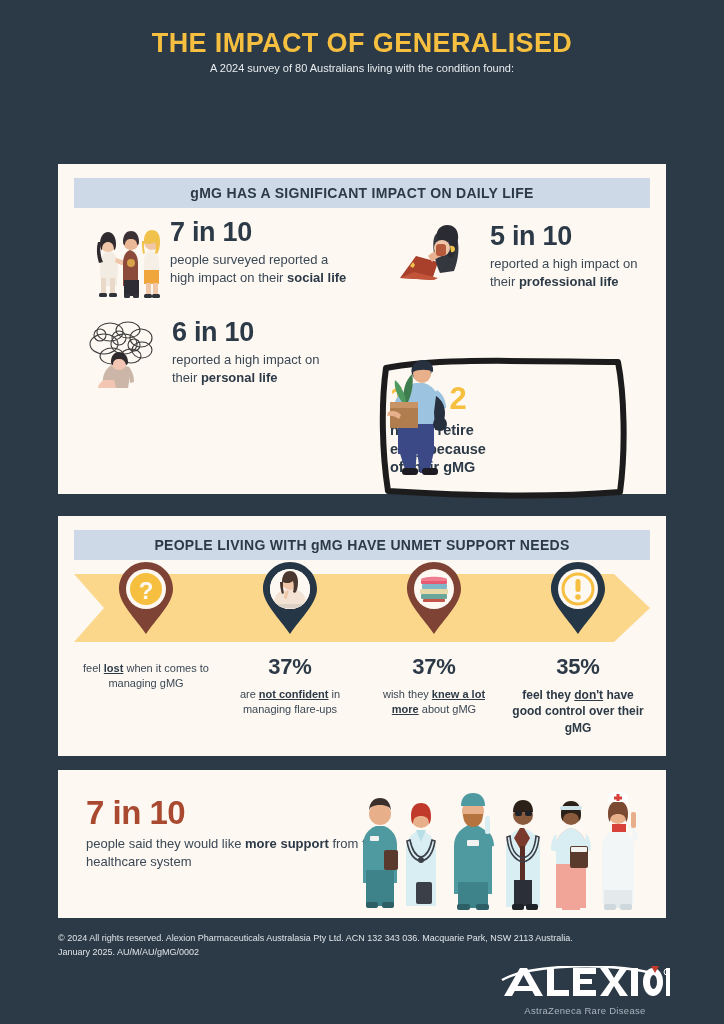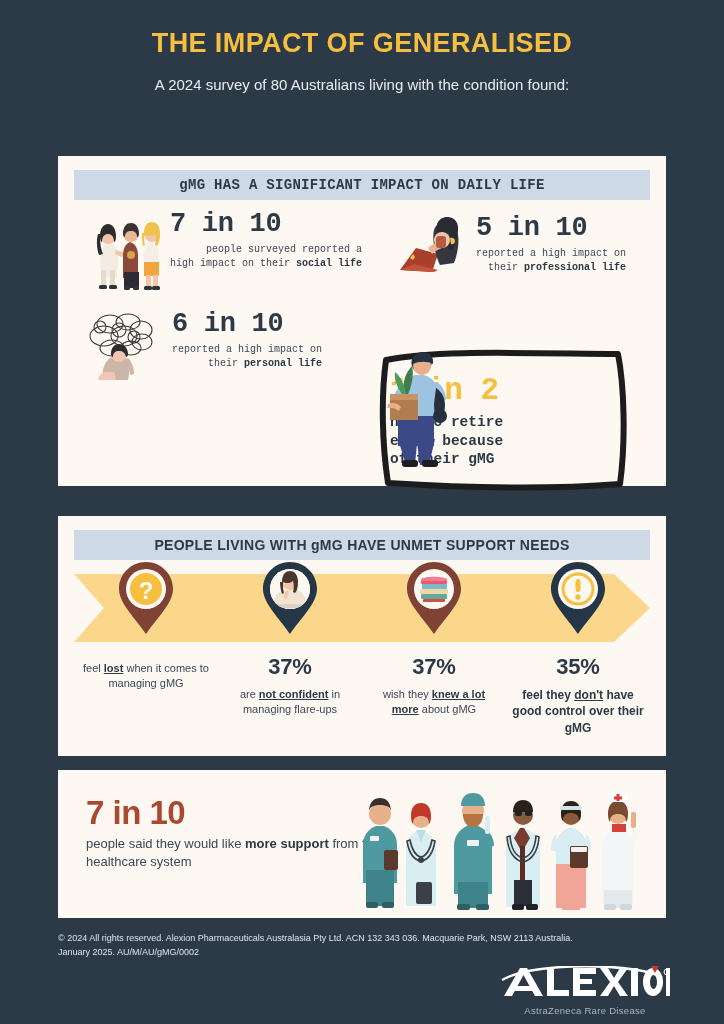--- a/index.html
+++ b/index.html
@@ -15,23 +15,22 @@
   .hero { padding-top: 24px; text-align: center; }
   .hero h1 {
     color: #f6bf3f;
     font-size: 27px;
     font-weight: bold;
     letter-spacing: 0.4px;
     line-height: 1.42;
     text-transform: uppercase;
   }
   .hero .sub {
-    margin-top: 14px;
     color: #e8ecef;
-    font-size: 15px;
+    font-size: 11px;
     font-weight: 400;
   }
 
   
   .panel {
     position: absolute;
     left: 58px; width: 608px;
     background: #fdf8f2;
   }
   .band {
@@ -41,44 +40,43 @@
     display: flex; align-items: center; justify-content: center;
   }
   .band span {
     color: #2c3a47;
     font-size: 14px;
     font-weight: bold;
     letter-spacing: 0.3px;
   }
 
   
-  #panel1 { top: 156px; height: 330px; font-family: Liberation Mono, monospace; }
+  #panel1 { top: 164px; height: 330px; }
   .p1-grid { position: relative; height: 272px; }
 
   .stat-block { position: absolute; display: flex; align-items: flex-start; }
   .stat-art { flex: 0 0 auto; }
   .stat-text { padding-left: 6px; }
   .big-num {
     color: #2c3a47;
     font-size: 27px;
     font-weight: bold;
     line-height: 1.05;
     letter-spacing: -0.3px;
   }
   .desc {
     color: #3b4855;
-    font-size: 10px;
+    font-size: 13px;
     line-height: 1.32;
     margin-top: 5px;
-    text-align: right;
   }
   .desc b { font-weight: bold; color: #2c3a47; }
 
   #b-social { left: 38px; top: 10px; }
-  #b-prof   { left: 340px; top: 14px; }
+  #b-prof   { left: 340px; top: 14px; gap: 14px; }
   #b-pers   { left: 28px; top: 110px; }
 
   .callout-yellow {
     position: absolute;
     left: 34px; top: 232px;
     width: 272px;
     color: #f0b93c;
     font-size: 11.5px;
     font-weight: bold;
     line-height: 1.45;

